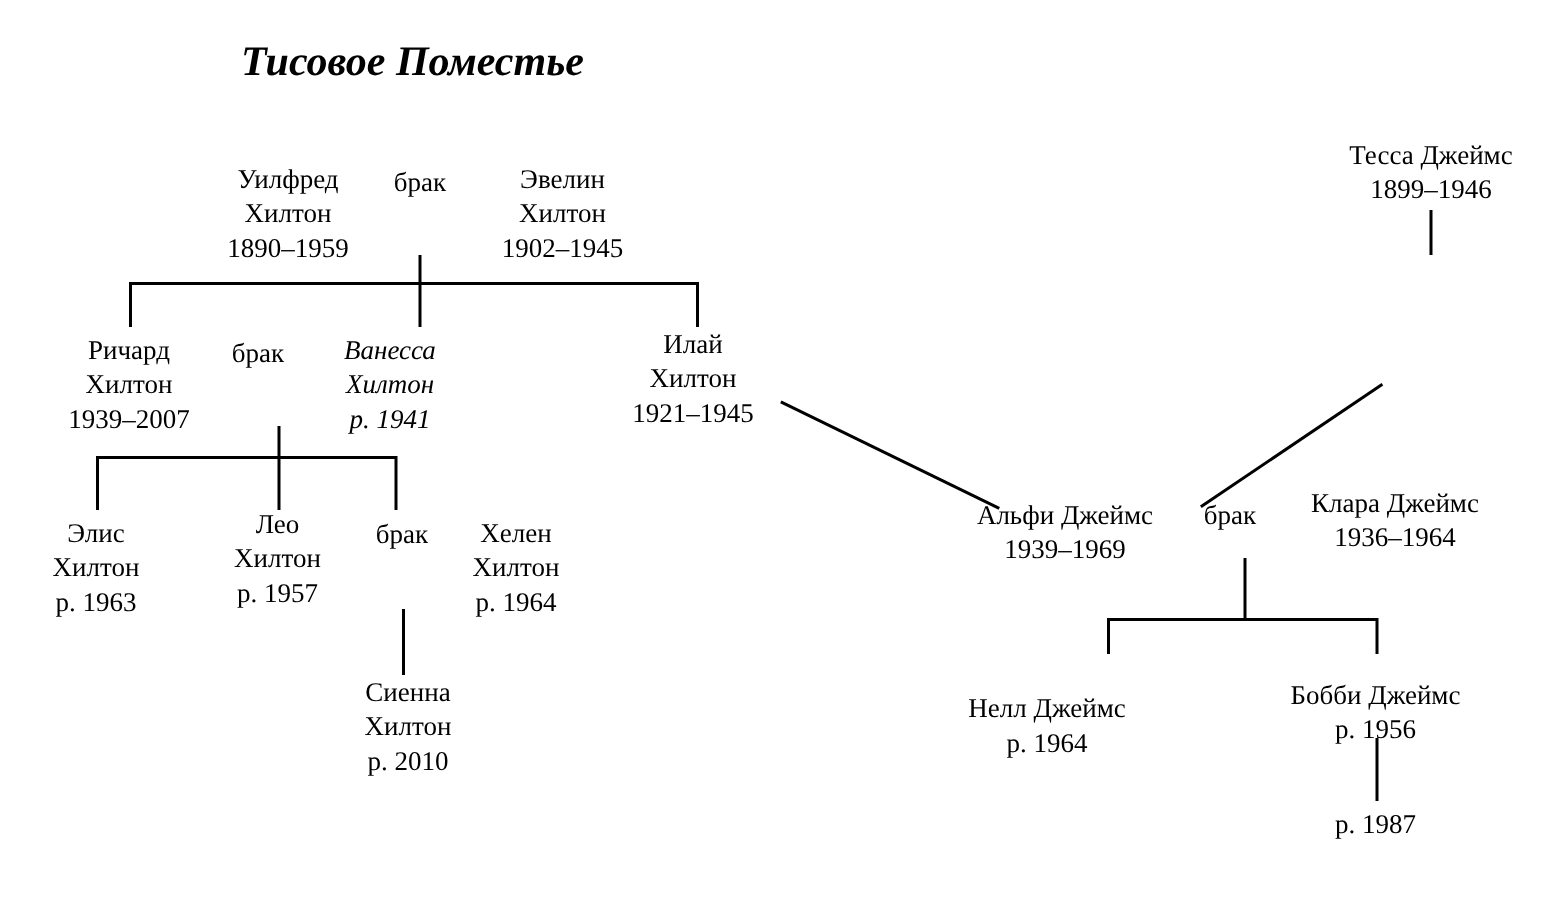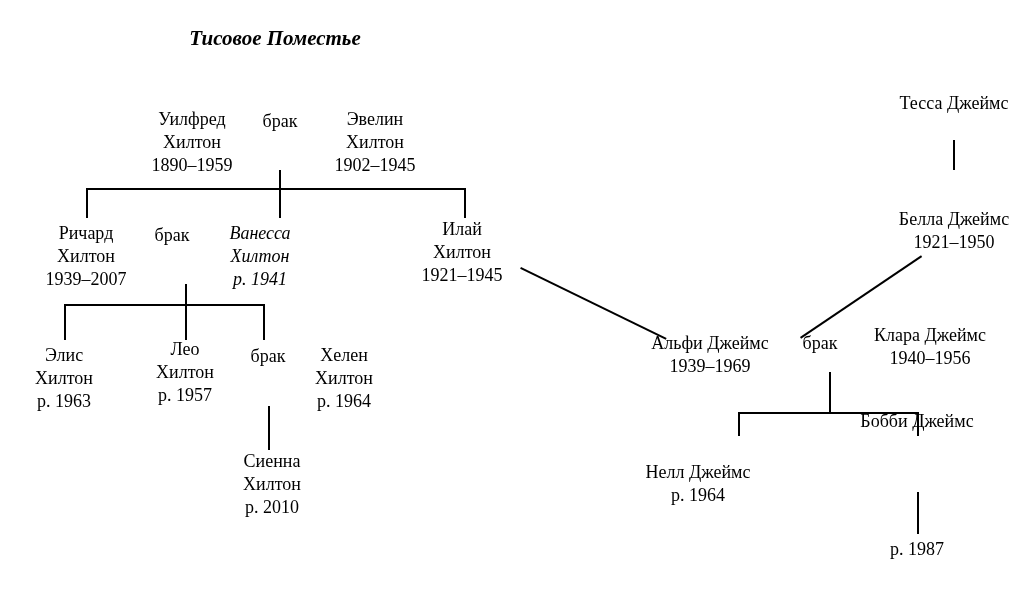--- a/index.html
+++ b/index.html
@@ -13,21 +13,21 @@
     height: 600px;
     background: #ffffff;
     font-family: "Liberation Serif", "DejaVu Serif", serif;
     color: #000000;
     overflow: hidden;
   }
   .house-title {
     position: absolute;
     font-style: italic;
     font-weight: bold;
-    font-size: 21px;
+    font-size: 28px;
     white-space: nowrap;
     text-align: center;
   }
   .person {
     position: absolute;
     text-align: center;
     font-size: 18px;
     line-height: 1.28;
     white-space: nowrap;
   }
@@ -124,53 +124,51 @@
   <div class="ln v" style="left:268px; top:406px; height:44px;"></div>
 
   <div class="person" style="left:218px; top:450px; width:108px;">
     <span class="nm">Сиенна</span>
     <span class="nm">Хилтон</span>
     <span class="dt">р. 2010</span>
   </div>
 
   <div class="person" style="left:880px; top:92px; width:148px;">
     <span class="nm">Тесса Джеймс</span>
+    <span class="dt">1899–1946</span>
   </div>
   <div class="ln v" style="left:953px; top:140px; height:30px;"></div>
 
-  <div class="person" style="left:880px; top:208px; width:148px;">
-    <span class="nm">Белла Джеймс</span>
-    <span class="dt">1921–1950</span>
-  </div>
 
   <div class="diag" style="left:800px; top:337px; width:146px; transform: rotate(-34deg);"></div>
 
   <div class="diag" style="left:521px; top:267px; width:162px; transform: rotate(26deg);"></div>
 
   <div class="person" style="left:636px; top:332px; width:148px;">
     <span class="nm">Альфи Джеймс</span>
     <span class="dt">1939–1969</span>
   </div>
   <div class="marriage" style="left:790px; top:333px; width:60px;">брак</div>
   <div class="person" style="left:850px; top:324px; width:160px;">
     <span class="nm">Клара Джеймс</span>
-    <span class="dt">1940–1956</span>
+    <span class="dt">1936–1964</span>
   </div>
 
   <div class="ln v" style="left:829px; top:372px; height:42px;"></div>
   <div class="ln h" style="left:738px; top:412px; width:180px;"></div>
   <div class="ln v" style="left:738px; top:412px; height:24px;"></div>
   <div class="ln v" style="left:917px; top:412px; height:24px;"></div>
 
   <div class="person" style="left:624px; top:430px; width:148px;margin-top:31px;">
     <span class="nm">Нелл Джеймс</span>
     <span class="dt">р. 1964</span>
   </div>
-  <div class="person" style="left:843px; top:410px; width:148px;text-align:center;">
+  <div class="person" style="left:843px; top:452px; width:148px;text-align:center;">
     <span class="nm">Бобби Джеймс</span>
+    <span class="dt">р. 1956</span>
   </div>
 
   <div class="ln v" style="left:917px; top:492px; height:42px;"></div>
 
   <div class="person" style="left:836px; top:538px; width:162px;">
     <span class="dt">р. 1987</span>
   </div>
 
 </div>
 

